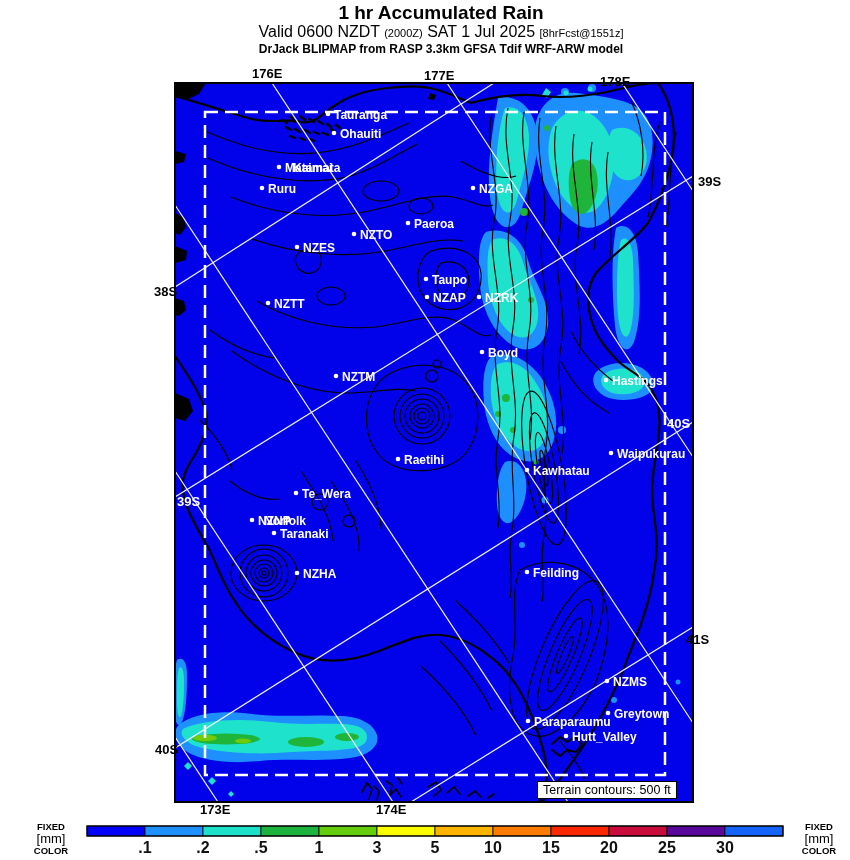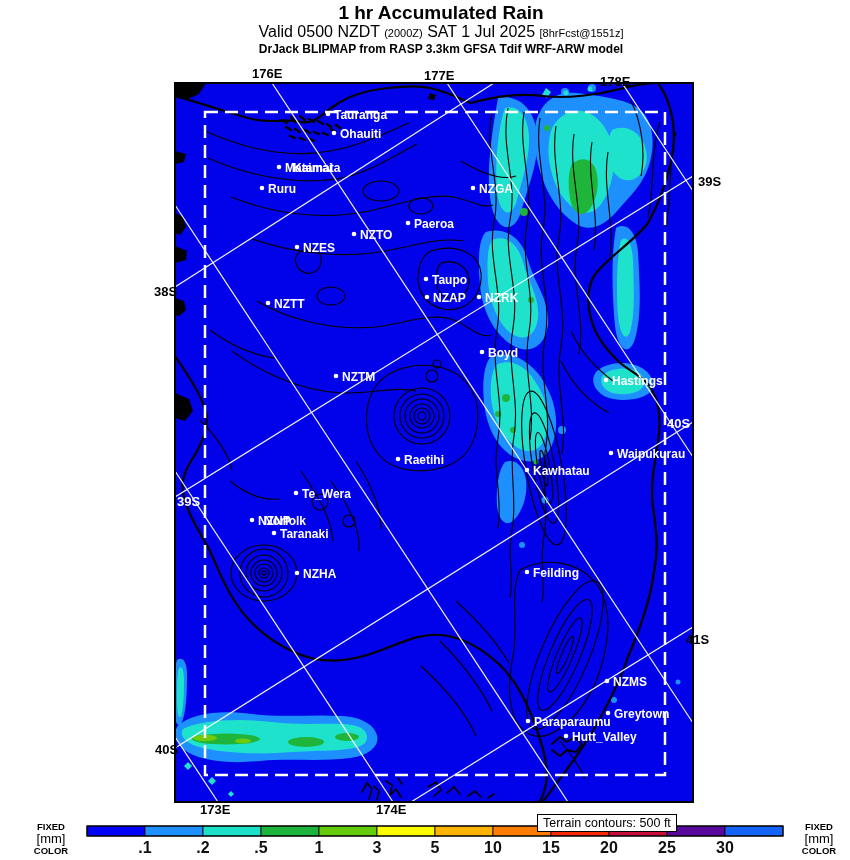--- a/index.html
+++ b/index.html
@@ -9,31 +9,31 @@
   .t1{font-size:19px;font-weight:bold;line-height:21px;}
   .t2{font-size:16px;line-height:18px;}
   .t2 .small{font-size:11px;}
   .t3{font-size:12px;font-weight:bold;line-height:14px;}
   svg text{font-family:"Liberation Sans",sans-serif;}
   .site-label{font-size:12px;font-weight:bold;fill:#ffffff;}
   .grid-label{font-size:13px;font-weight:bold;}
   .tick-label{font-size:16px;font-weight:bold;fill:#111;}
   .cap-sm{font-size:9.5px;font-weight:bold;fill:#000;}
   .cap-md{font-size:13px;fill:#000;}
-  .terrain-note{position:absolute;left:537px;top:814px;background:#fff;border:1px solid #000;
+  .terrain-note{position:absolute;left:537px;top:781px;background:#fff;border:1px solid #000;
         font-size:12.5px;color:#000;padding:0 5px;line-height:16px;white-space:nowrap;}
 </style>
 </head>
 <body>
 
 <div class="page">
 
   <div class="titles">
     <div class="t1">1 hr Accumulated Rain</div>
-    <div class="t2"><span>Valid 0500 NZDT</span> <span class="small">(2000Z)</span> <span>SAT 1 Jul 2025</span> <span class="small">[8hrFcst@1551z]</span></div>
+    <div class="t2"><span>Valid 0600 NZDT</span> <span class="small">(2000Z)</span> <span>SAT 1 Jul 2025</span> <span class="small">[8hrFcst@1551z]</span></div>
     <div class="t3">DrJack BLIPMAP from RASP 3.3km GFSA Tdif WRF-ARW model</div>
   </div>
 
   <svg id="mapsvg" width="850" height="860" viewBox="0 0 850 860" style="position:absolute;left:0;top:0;">
     <defs>
       <clipPath id="mapclip">
           <rect x="175" y="83" width="518" height="719"></rect>
         </clipPath>
     </defs>
 

